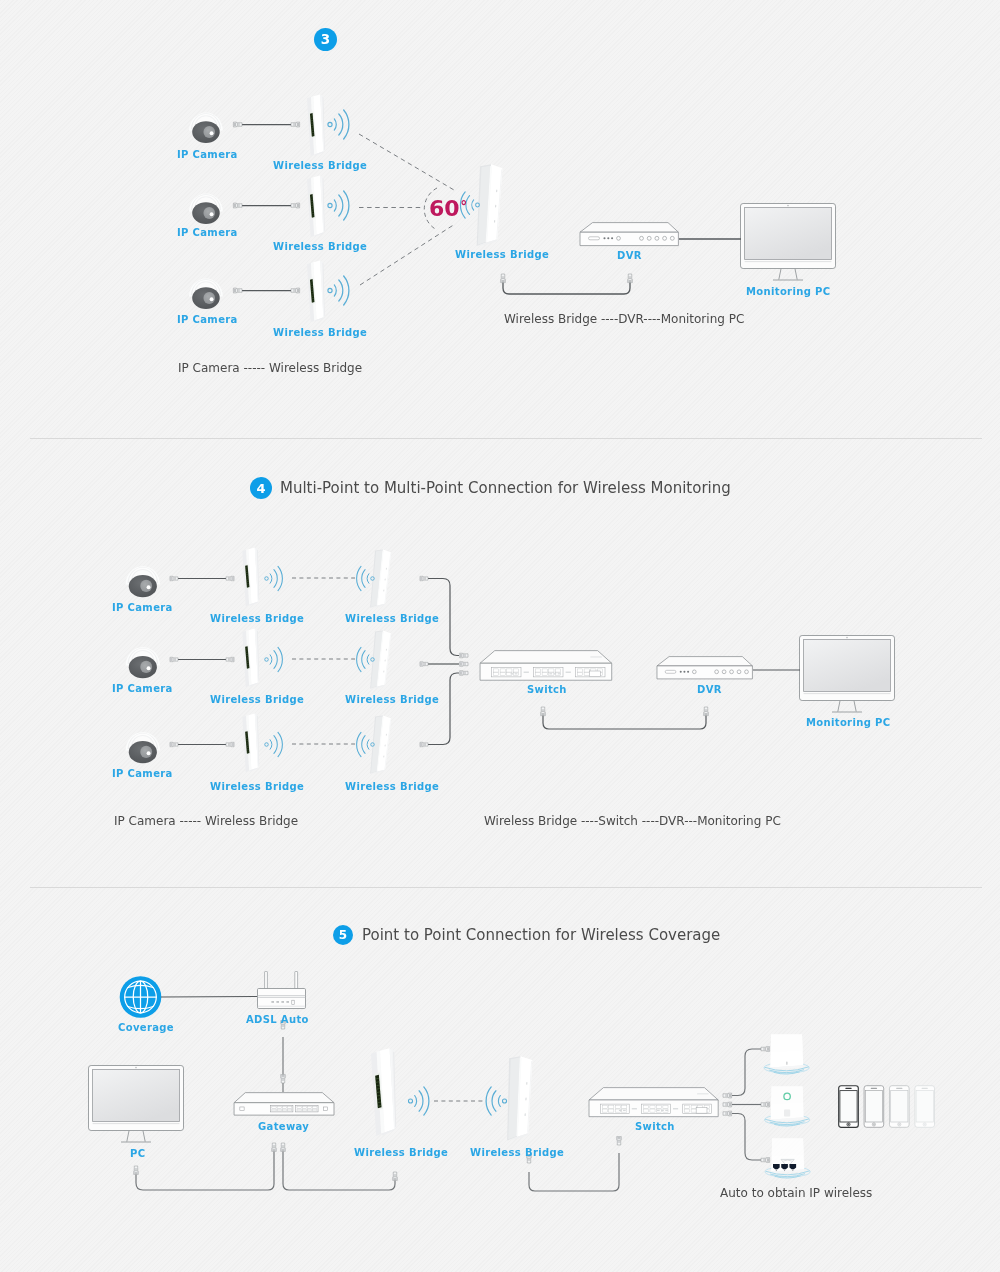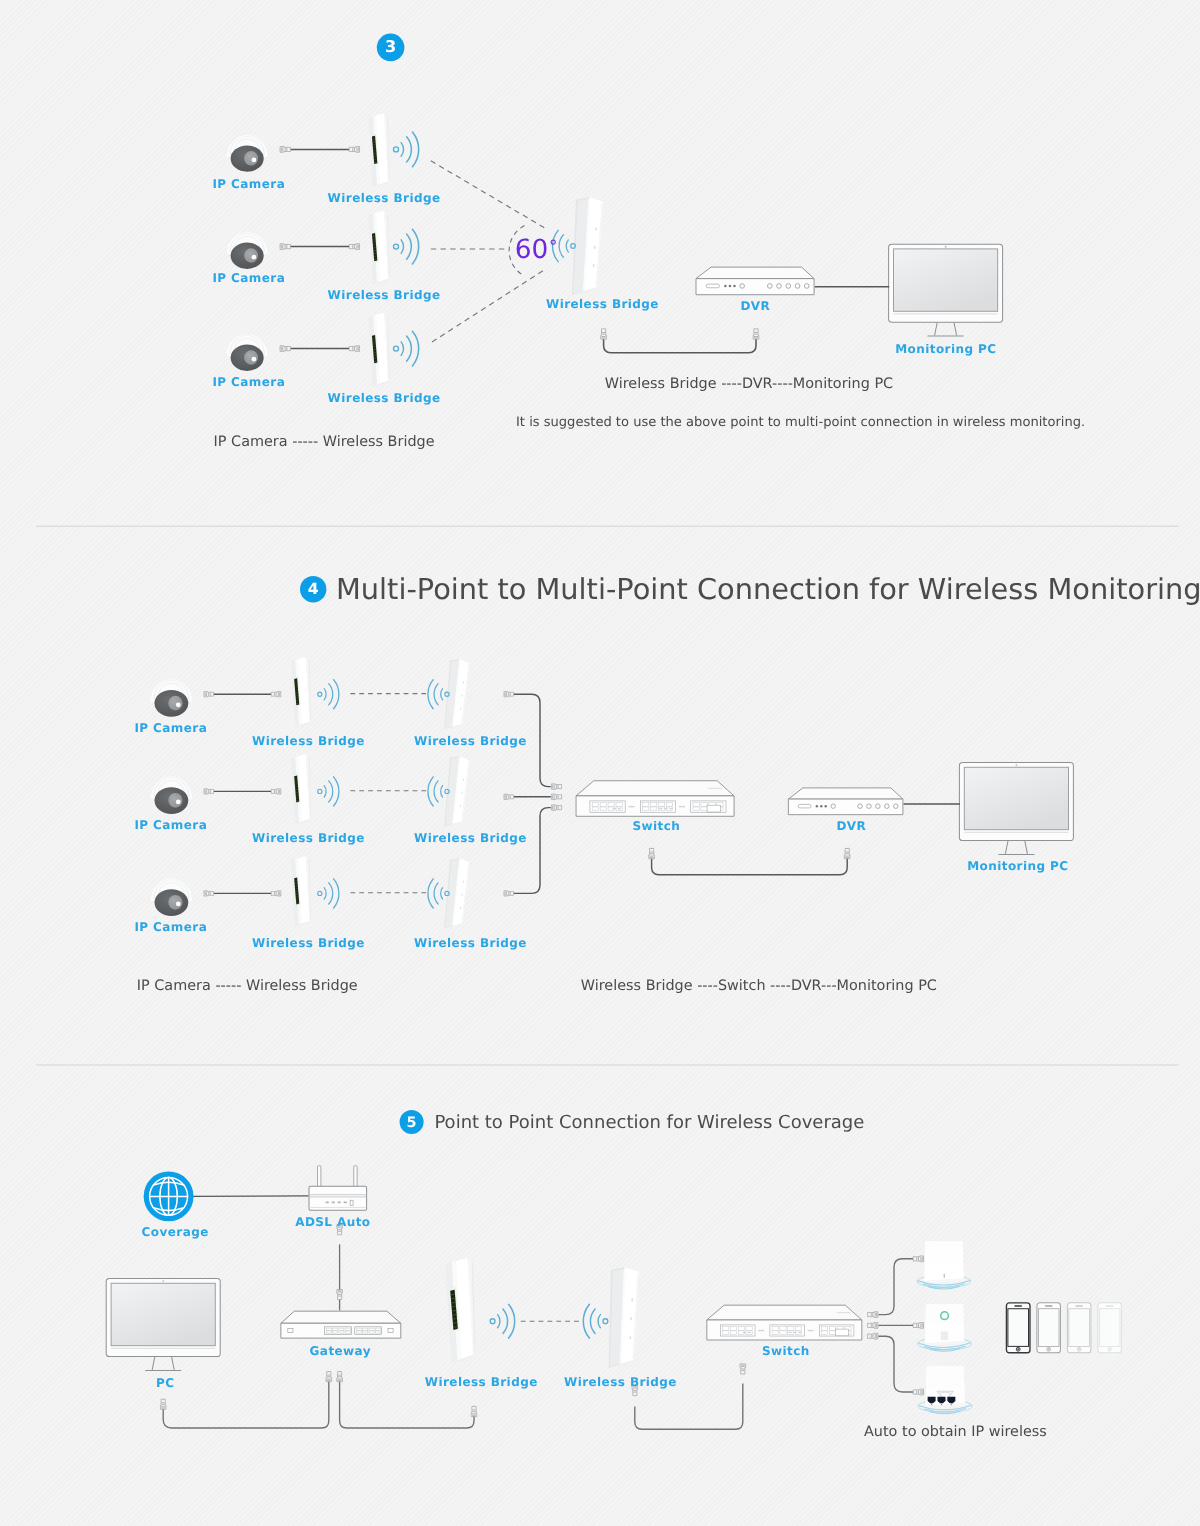--- a/index.html
+++ b/index.html
@@ -15,29 +15,29 @@
       repeating-linear-gradient(135deg, rgba(0,0,0,0.016) 0px, rgba(0,0,0,0.016) 1px, rgba(255,255,255,0) 1px, rgba(255,255,255,0) 3px),
       #f4f4f4;
     pointer-events:none;}
   .divider{position:absolute;left:30px;width:952px;height:1px;
     background:#d9d9d9;}
   .sec-title{position:absolute;display:flex;align-items:center;}
   .sec-title .num{width:23px;height:23px;border-radius:50%;background:#0d9ee8;color:#fff;
     font-size:13.5px;font-weight:bold;display:flex;align-items:center;justify-content:center;
     line-height:1;}
   .sec-title .txt{margin-left:13px;font-size:17px;color:#4b4b4b;white-space:nowrap;}
-  .sec-title.t4 .txt{font-size:24px;margin-left:8px;}
+  .sec-title.t4 .txt{font-size:15px;margin-left:8px;}
   .sec-title.t5 .txt{font-size:15px;margin-left:9px;}
   .sec-title.t4 .num{width:22px;height:22px;font-size:13px;}
   .sec-title.t5 .num{width:20px;height:20px;font-size:12px;}
   .lbl{position:absolute;color:#2ba6e5;font-size:10px;font-weight:bold;white-space:nowrap;
     letter-spacing:0.35px;}
   .cap{position:absolute;color:#4a4a4a;font-size:12px;white-space:nowrap;}
   .note{position:absolute;color:#4a4a4a;font-size:10.9px;white-space:nowrap;}
-  .ang{position:absolute;color:#6d28d9;font-weight:normal;white-space:nowrap;}
+  .ang{position:absolute;color:#be185d;font-weight:bold;white-space:nowrap;}
   .ang .n{font-size:22px;}
   .ang .d{font-size:14px;vertical-align:super;position:relative;top:1px;left:0.5px;}
   svg.layer{position:absolute;left:0;top:0;overflow:visible;}
 </style>
 </head>
 <body>
 
 <div id="page">
 <div class="bg-stripes"></div>
 <div class="sec-title " style="left:314px;top:28px">
@@ -1100,21 +1100,20 @@
 <div class="lbl" style="left:177px;top:314px">IP Camera</div>
 <div class="lbl" style="left:273px;top:160px">Wireless Bridge</div>
 <div class="lbl" style="left:273px;top:241px">Wireless Bridge</div>
 <div class="lbl" style="left:273px;top:327px">Wireless Bridge</div>
 <div class="lbl" style="left:455px;top:249px">Wireless Bridge</div>
 <div class="lbl" style="left:617px;top:250px">DVR</div>
 <div class="lbl" style="left:746px;top:286px">Monitoring PC</div>
 <div class="ang" style="left:429px;top:196px"><span class="n">60</span><span class="d">°</span></div>
 <div class="cap" style="left:178px;top:361px">IP Camera ----- Wireless Bridge</div>
 <div class="cap" style="left:504px;top:312px">Wireless Bridge ----DVR----Monitoring PC</div>
-<div class="note" style="left:430px;top:345px">It is suggested to use the above  point to multi-point connection in wireless monitoring.</div>
 <div class="lbl" style="left:112px;top:602px">IP Camera</div>
 <div class="lbl" style="left:112px;top:683px">IP Camera</div>
 <div class="lbl" style="left:112px;top:768px">IP Camera</div>
 <div class="lbl" style="left:210px;top:613px">Wireless Bridge</div>
 <div class="lbl" style="left:210px;top:694px">Wireless Bridge</div>
 <div class="lbl" style="left:210px;top:781px">Wireless Bridge</div>
 <div class="lbl" style="left:345px;top:613px">Wireless Bridge</div>
 <div class="lbl" style="left:345px;top:694px">Wireless Bridge</div>
 <div class="lbl" style="left:345px;top:781px">Wireless Bridge</div>
 <div class="lbl" style="left:527px;top:684px">Switch</div>

